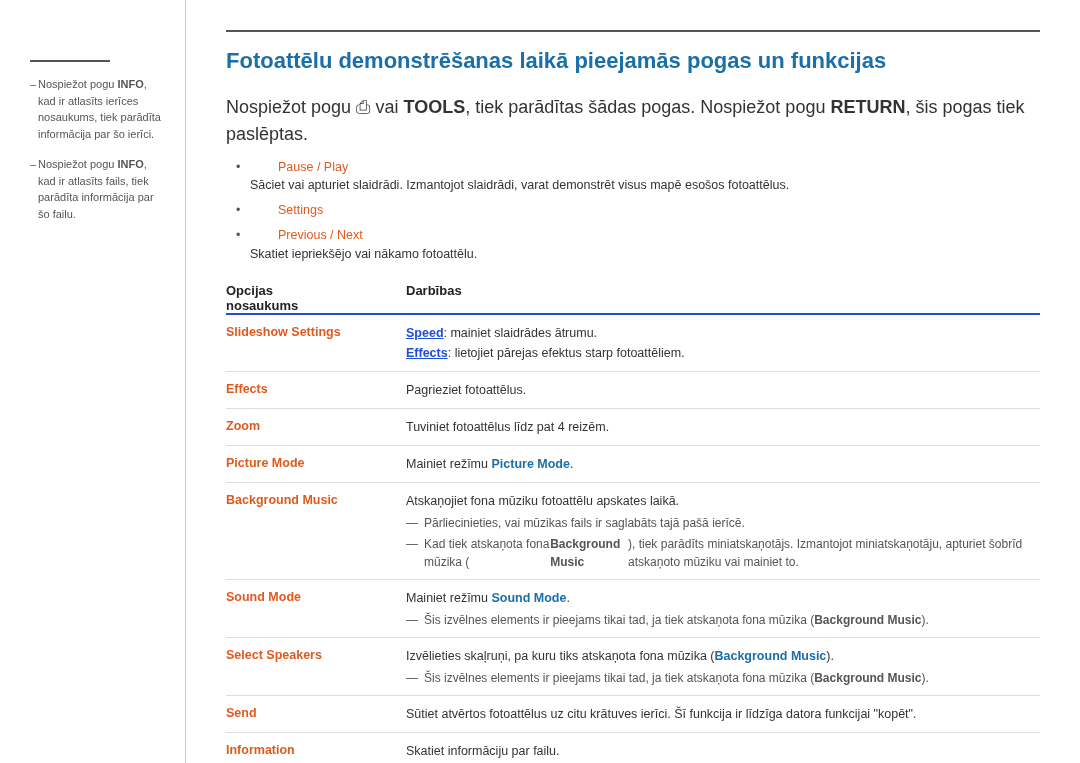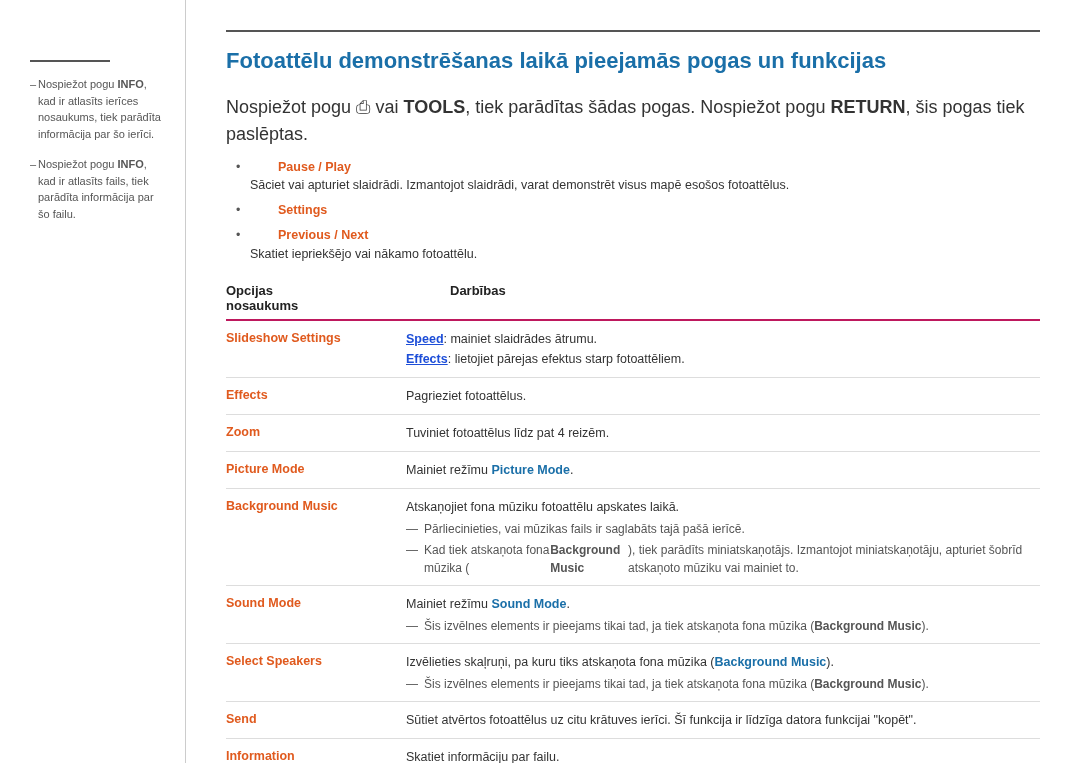--- a/index.html
+++ b/index.html
@@ -78,46 +78,44 @@
       line-height: 1.5;
     }
     .bullet-list li::before {
       content: '•';
       position: absolute;
       left: 0;
       color: #555;
     }
     .bullet-highlight {
       color: #e05a1e;
-      font-weight: bold;
+      font-weight: normal;
       padding-left: 28px;
     }
     .table-section {
       margin-top: 20px;
       width: 100%;
     }
     .table-header-row {
       display: flex;
-      border-bottom: 2px solid #be185d;
-      padding-bottom: 6px;
+      border-bottom: 2px solid #1d4ed8;
       margin-bottom: 0;
     }
     .col-option {
       width: 180px;
       min-width: 180px;
       font-size: 13px;
       font-weight: bold;
       color: #222;
     }
     .col-action {
       flex: 1;
       font-size: 13px;
       font-weight: bold;
       color: #222;
-      margin-left: 44px;
     }
     .table-row {
       display: flex;
       border-bottom: 1px solid #ddd;
       padding: 8px 0;
       align-items: flex-start;
     }
     .row-option {
       width: 180px;
       min-width: 180px;

